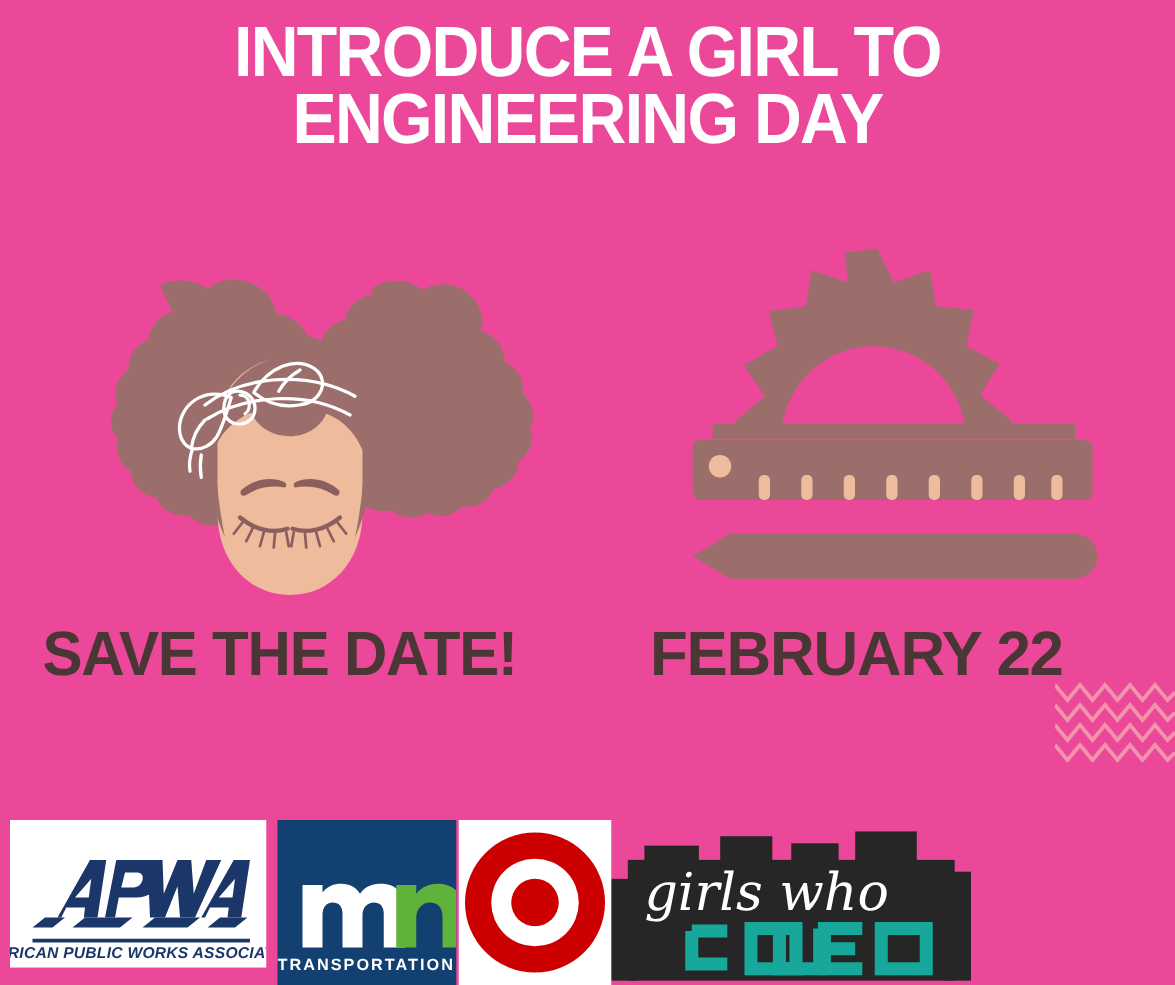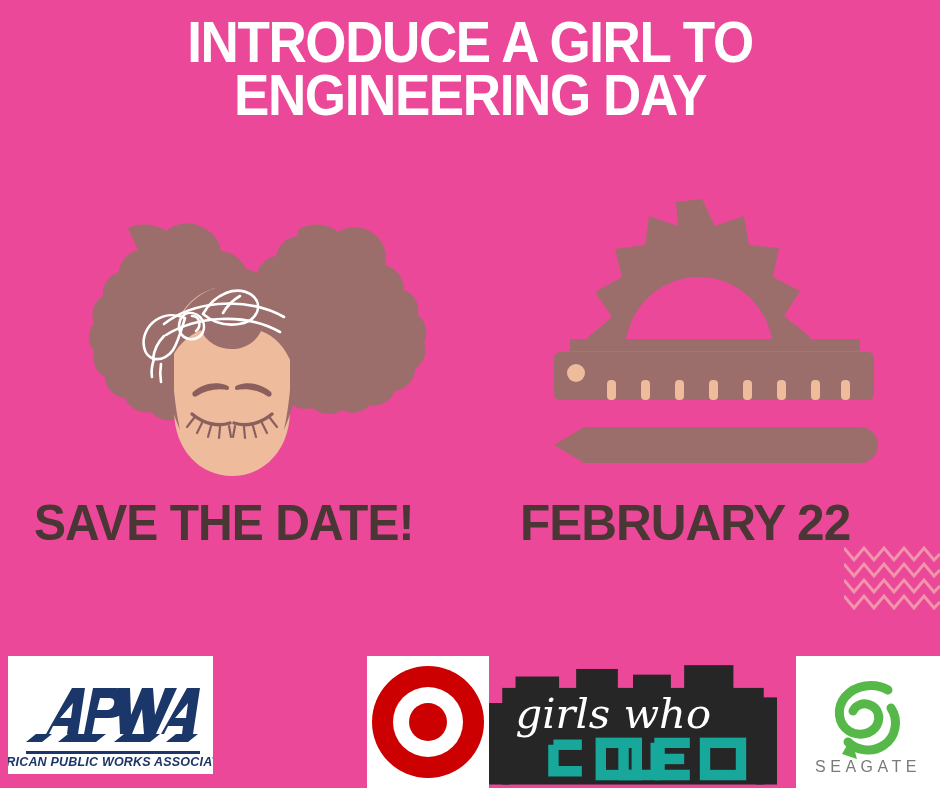--- a/index.html
+++ b/index.html
@@ -171,20 +171,30 @@
 
           <path d="M153 78l26-46h13l-7 46h-11l1-8h-15l-4 8zm14-16h11l2-15z"></path>
 
           <path d="M18 86l10-8h16l-10 8zM50 86l10-8h38l-10 8zM106 86l10-8h36l-10 8zM158 86l10-8h22l-10 8z"></path>
           <path d="M18 95h174v3H18z"></path>
         </g>
         <text x="102" y="110" text-anchor="middle" fill="#1B3668" font-family="'Liberation Sans',sans-serif" font-size="12.5" font-weight="bold" font-style="italic" letter-spacing="0.2">AMERICAN PUBLIC WORKS ASSOCIATION</text>
       </svg>
     </div>
 
+    <div class="logo-panel p-mndot">
+      <svg class="logo-svg" viewBox="0 0 143 132" xmlns="http://www.w3.org/2000/svg">
+        <rect width="143" height="132" fill="#124070"></rect>
+
+        <path fill="#FFFFFF" d="M20 52h16v6c4-5 9-7 15-7 7 0 12 3 15 8 4-6 10-8 17-8 12 0 19 8 19 21v30H85V75c0-6-3-9-8-9s-9 4-9 10v26H52V75c0-6-3-9-8-9s-8 4-8 10v26H20z"></path>
+
+        <path fill="#5FB33B" d="M95 52h16v7c4-5 10-8 17-8 13 0 21 8 21 22v29h-17V77c0-7-4-11-10-11s-11 5-11 12v24H95z"></path>
+        <text x="71" y="120" text-anchor="middle" fill="#FFFFFF" font-family="'Liberation Sans',sans-serif" font-size="13" font-weight="bold" letter-spacing="1.6">TRANSPORTATION</text>
+      </svg>
+    </div>
 
     <div class="logo-panel p-target">
       <svg class="logo-svg" viewBox="0 0 122 132" xmlns="http://www.w3.org/2000/svg">
         <rect width="122" height="132" fill="#FFFFFF"></rect>
         <circle cx="61" cy="66" r="56" fill="#CC0000"></circle>
         <circle cx="61" cy="66" r="35" fill="#FFFFFF"></circle>
         <circle cx="61" cy="66" r="19" fill="#CC0000"></circle>
       </svg>
     </div>
 
@@ -210,27 +220,15 @@
           <path d="M212 88h-32v34h32"></path>
           <path d="M180 105h26"></path>
           <path d="M176 88v34h-34V88"></path>
         </g>
         <g fill="none" stroke="#17A89B" stroke-width="11">
           <rect x="228" y="88" width="38" height="34"></rect>
         </g>
       </svg>
     </div>
 
-    <div class="logo-panel p-seagate">
-      <svg class="logo-svg" viewBox="0 0 144 132" xmlns="http://www.w3.org/2000/svg">
-        <rect width="144" height="132" fill="#FFFFFF"></rect>
-
-        <g fill="none" stroke="#56B848" stroke-width="9" stroke-linecap="round">
-          <path d="M92 34c-14-8-33-5-43 7-9 11-7 27 4 34 10 6 23 3 28-6 4-8 1-17-7-20-7-3-14 0-17 6"></path>
-          <path d="M52 86c9 9 25 11 36 3 12-8 15-25 7-37"></path>
-        </g>
-        <path fill="#56B848" d="M55 82l-9 16 15 5z"></path>
-        <text x="72" y="116" text-anchor="middle" fill="#7A7A7A" font-family="'Liberation Sans',sans-serif" font-size="16" letter-spacing="4.5">SEAGATE</text>
-      </svg>
-    </div>
 
   </div>
 </div>
 
 </body></html>

